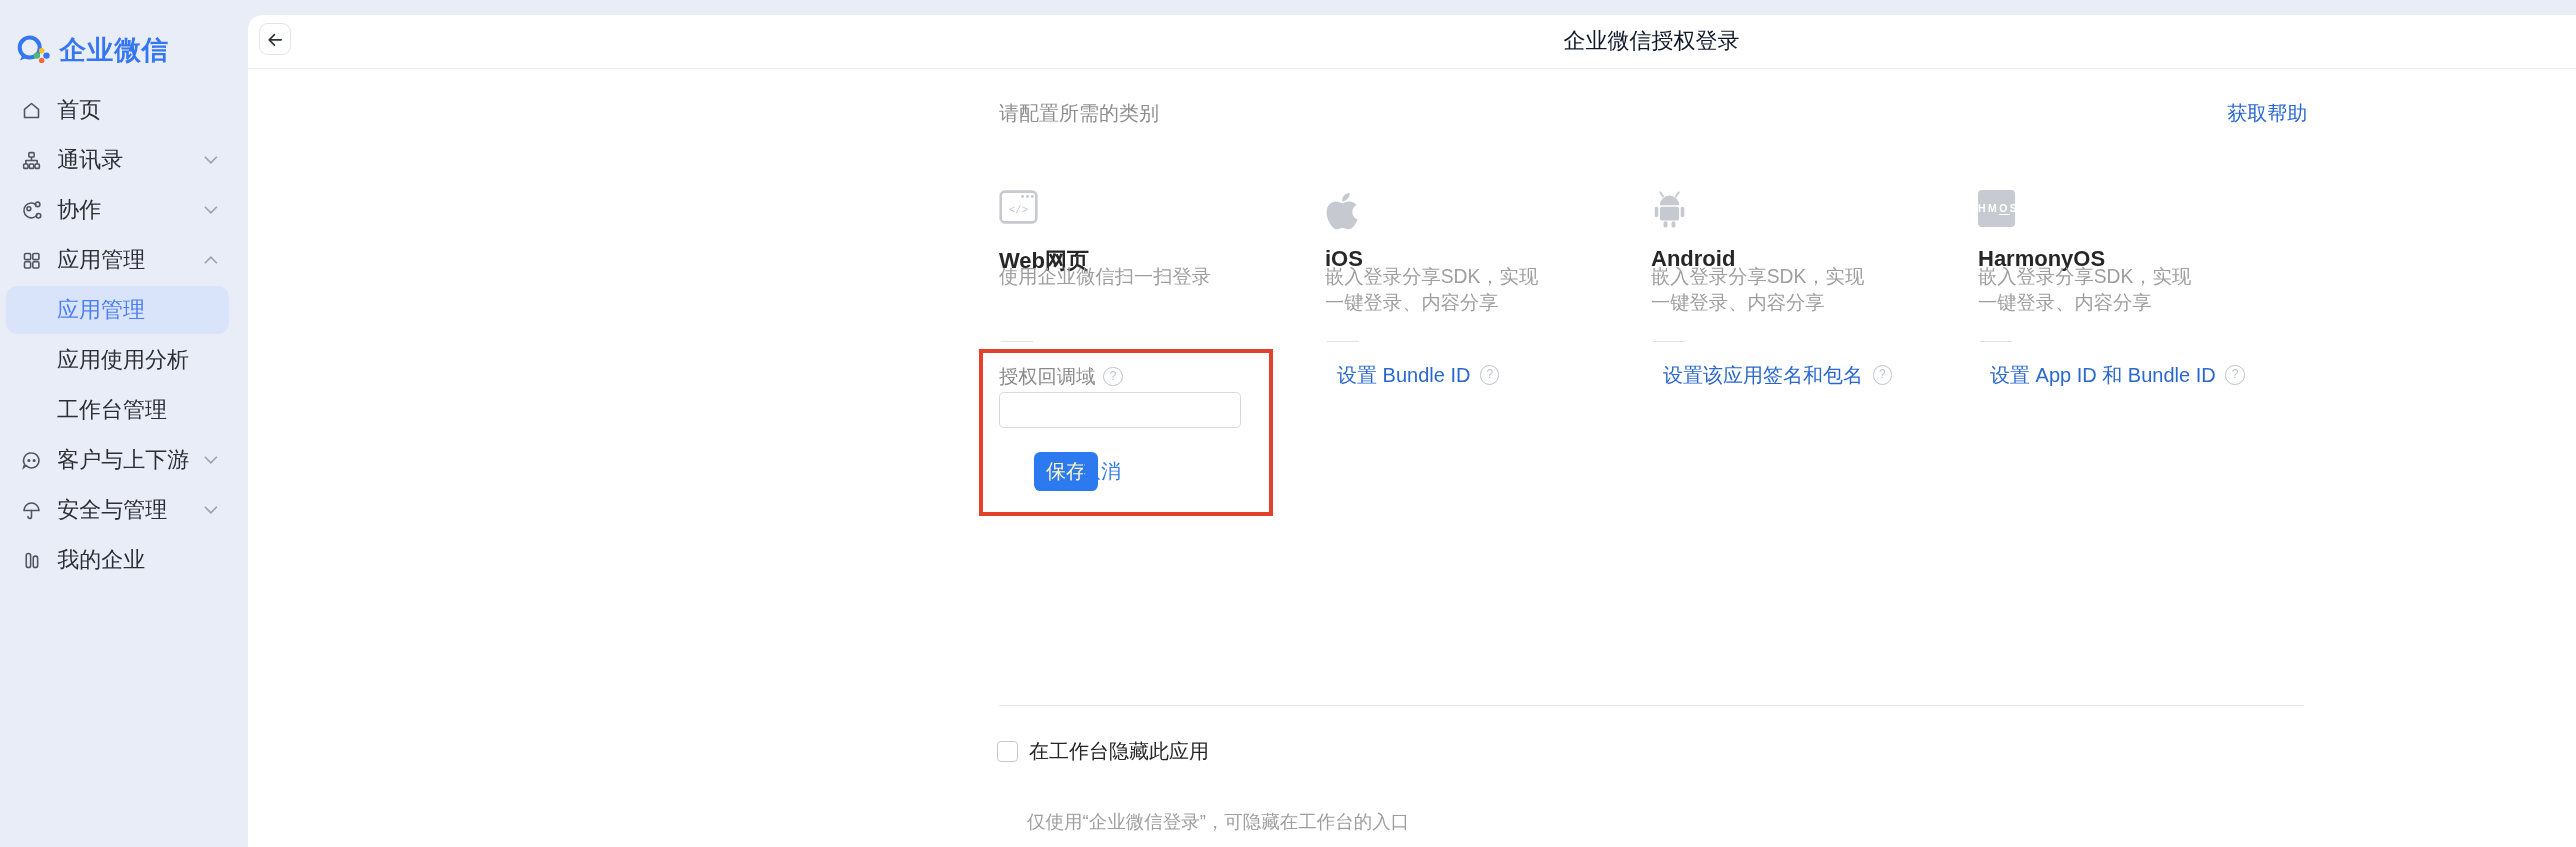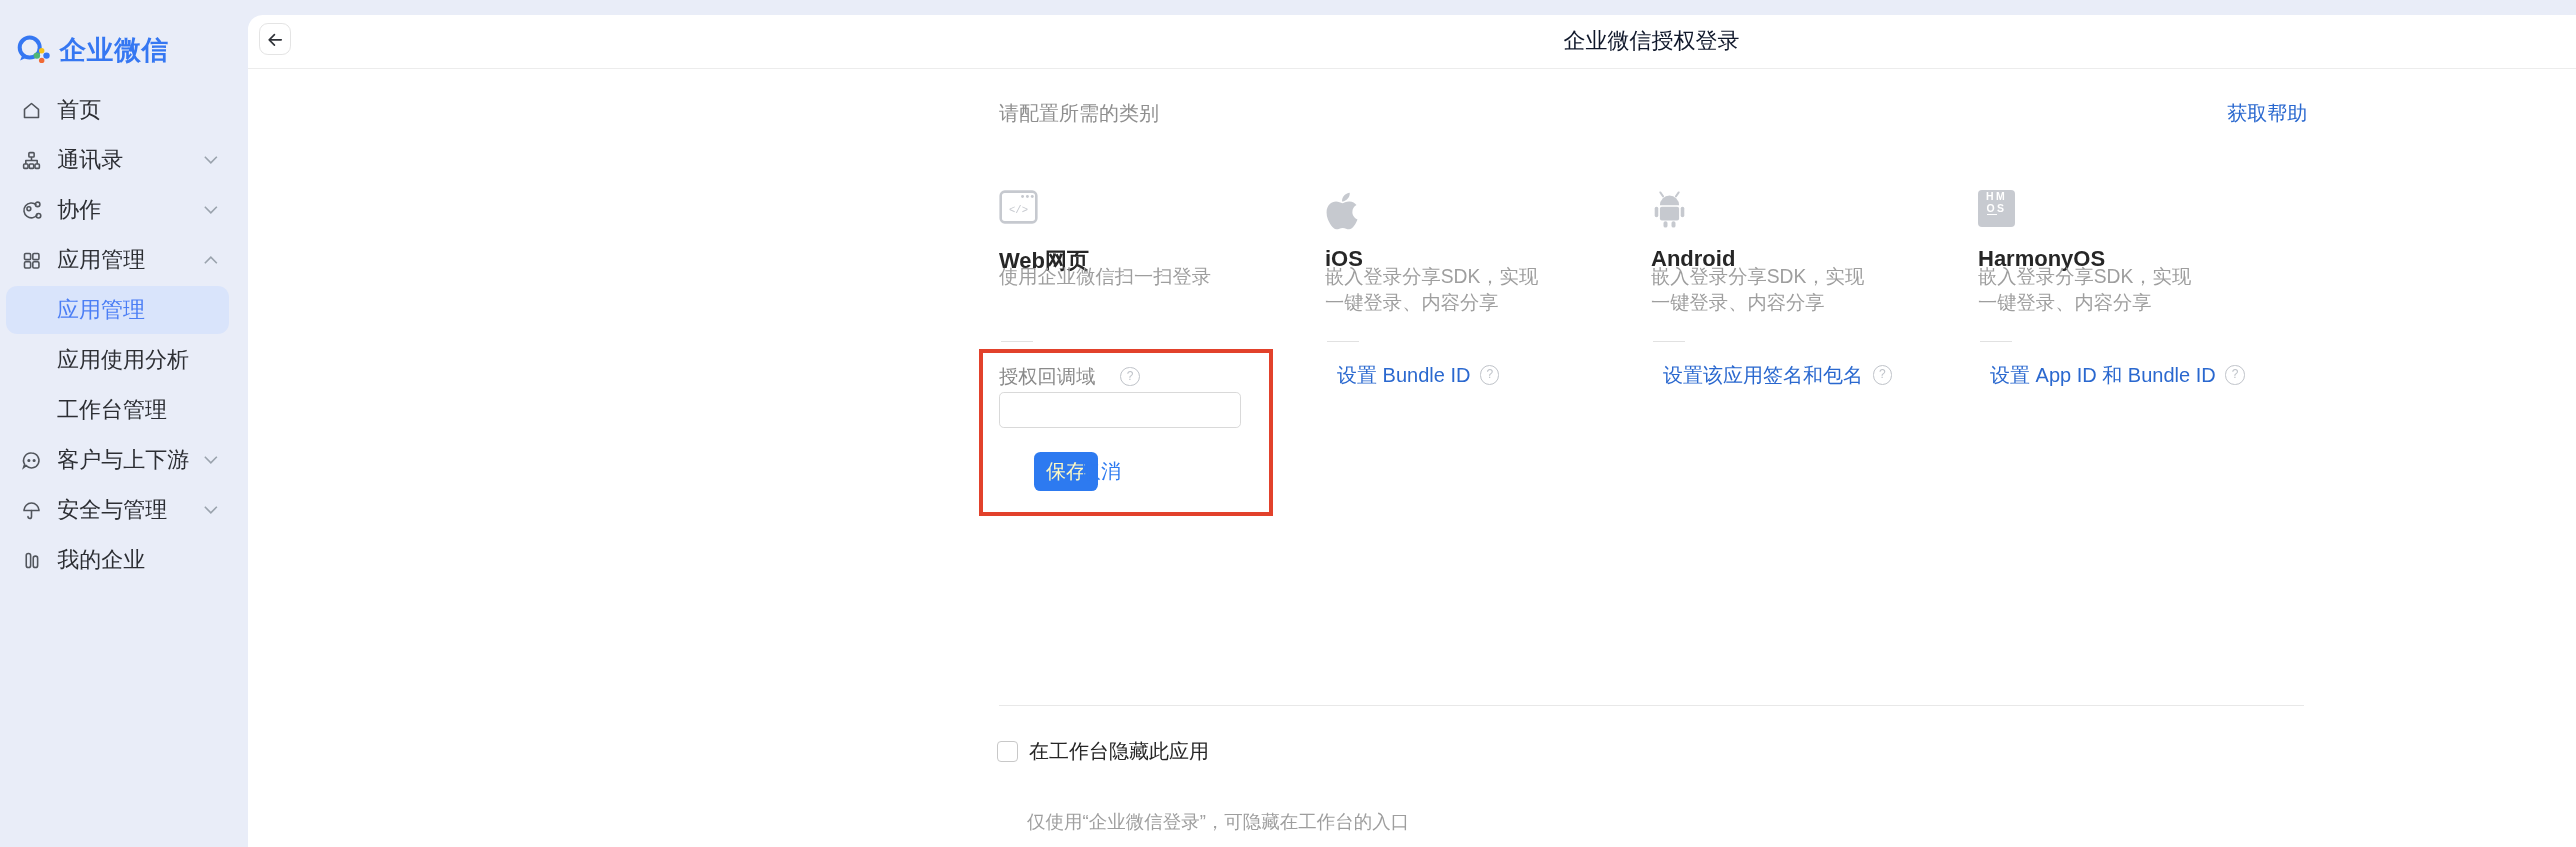--- a/index.html
+++ b/index.html
@@ -34,25 +34,25 @@
   
   .cards { position:absolute; left:0; top:121px; width:1305px; display:grid; grid-template-columns:326px 326px 327px 1fr; }
   .card { position:relative; height:379px; }
   .card-icon { position:absolute; left:0; top:0; height:45px; display:flex; align-items:flex-start; }
   .card-title { position:absolute; left:0; top:56px; font-size:22px; font-weight:600; color:#262626; }
   .card-desc { position:absolute; left:0; top:74px; font-size:19.3px; color:#9e9e9e; line-height:26px; }
   .card-divider { position:absolute; left:1.6px; top:151px; width:32px; border-top:1.6px solid #e1e1e1; }
   .card-link-row { position:absolute; left:12px; top:172px; display:flex; align-items:center; gap:9.7px; }
   .card-link { font-size:20px; color:#2a68cf; cursor:pointer; }
   .qmark { width:19.3px; height:19.3px; border:1.6px solid #bfc3c9; border-radius:50%; color:#bfc3c9; font-size:12px; line-height:16px; text-align:center; flex:none; }
-  .hmos-box { width:37px; height:37px; background:#c7cad0; border-radius:4px; color:#fff; font-weight:700; font-size:10.5px; letter-spacing:2.4px; display:flex; flex-direction:column; align-items:center; justify-content:flex-start; line-height:12px; }
+  .hmos-box { width:37px; height:37px; background:#c7cad0; border-radius:4px; color:#fff; font-weight:700; font-size:10.5px; letter-spacing:2.4px; display:flex; flex-direction:row; align-items:center; justify-content:space-between; line-height:12px; }
   .hmos-box .u { border-bottom:1.6px solid #fff; }
   
   .callback-box { position:absolute; left:-20px; top:159px; width:294px; height:167px; border:4px solid #e2412b; background:#fff; }
-  .cb-label-row { position:absolute; left:16px; top:10.5px; display:flex; align-items:center; gap:25px; }
+  .cb-label-row { position:absolute; left:16px; top:10.5px; display:flex; align-items:center; gap:8px; }
   .cb-label { font-size:19.3px; color:#8a8a8a; }
   .callback-input { position:absolute; left:16px; top:39px; width:242px; height:36px; border:0.8px solid #d9d9d9; border-radius:4.8px; font-size:19.3px; padding:0 9.7px; color:#333; outline:none; background:#fff; }
   .save-btn { position:absolute; left:16px; top:99px; width:64px; height:39px; background:#2d7af0; color:#fef9c3; border:none; border-radius:6.4px; font-size:20px; cursor:pointer; font-family:inherit;margin-left:35px; }
   .cancel-link { position:absolute; left:98px; top:99px; height:39px; line-height:39px; font-size:20px; color:#2d7af0; cursor:pointer; }
   
   .bottom-divider { position:absolute; left:0; top:636px; width:1305px; border-top:0.8px solid #e8e8e8; }
   .hide-row { position:absolute; left:-1.6px; top:669px; display:flex; align-items:center; gap:10.5px; }
   .checkbox { width:21px; height:21px; border:1.6px solid #c8c8c8; border-radius:4px; background:#fff; flex:none; cursor:pointer; }
   .hide-label { font-size:20px; color:#262626; }
   .hide-desc { position:absolute; left:28px; top:740px; font-size:18.5px; color:#9e9e9e; }

